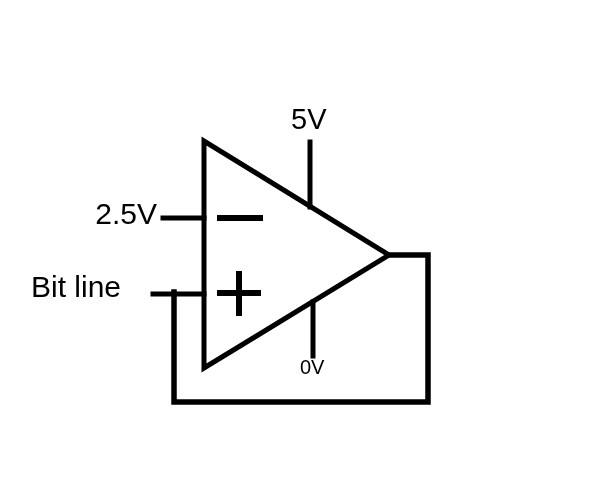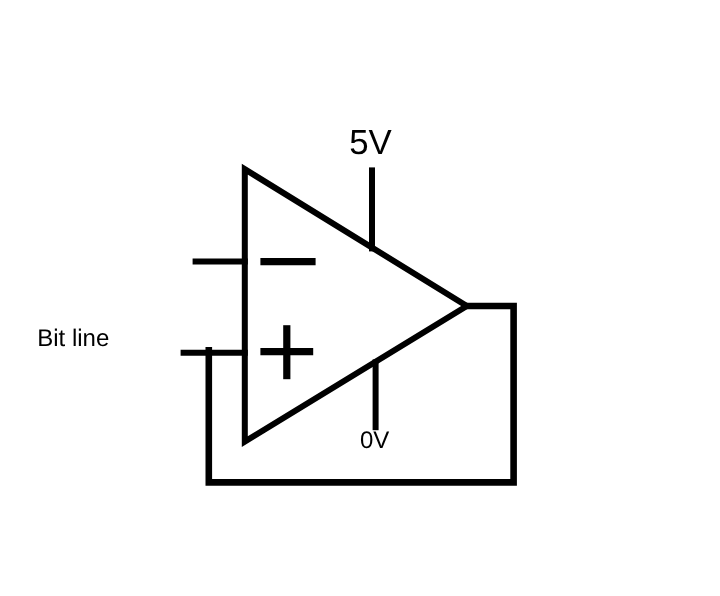--- a/index.html
+++ b/index.html
@@ -34,21 +34,21 @@
   .label-2v5 {
     left: 45px;
     top: 199px;
     width: 112px;
     text-align: right;
     font-size: 30px;
   }
   .label-bitline {
     left: 31px;
     top: 272px;
-    font-size: 20px;
+    font-size: 30px;
   }
   .label-0v {
     left: 300px;
     top: 357px;
     font-size: 20px;
   }
 </style>
 </head>
 <body>
 
@@ -73,18 +73,19 @@
 
       <g>
         <line x1="220" y1="293" x2="258" y2="293" stroke-width="6"></line>
         <line x1="239" y1="274" x2="239" y2="313" stroke-width="6"></line>
       </g>
     </g>
   </svg>
 
   <div class="wire-label label-5v">5V</div>
 
+  <div class="wire-label label-2v5">2.5V</div>
 
   <div class="wire-label label-bitline">Bit line</div>
 
   <div class="wire-label label-0v">0V</div>
 
 </div>
 
 </body></html>

